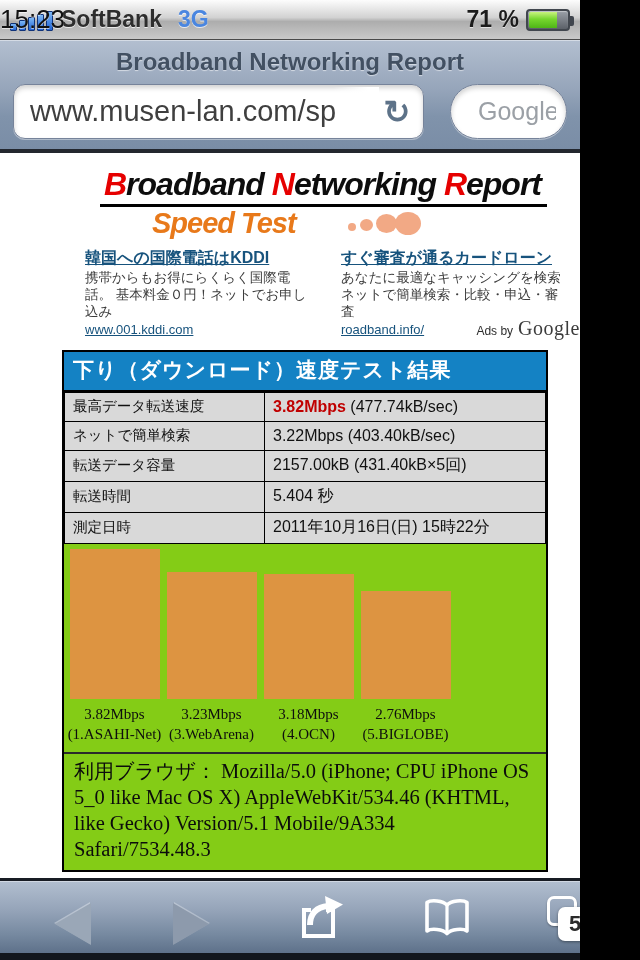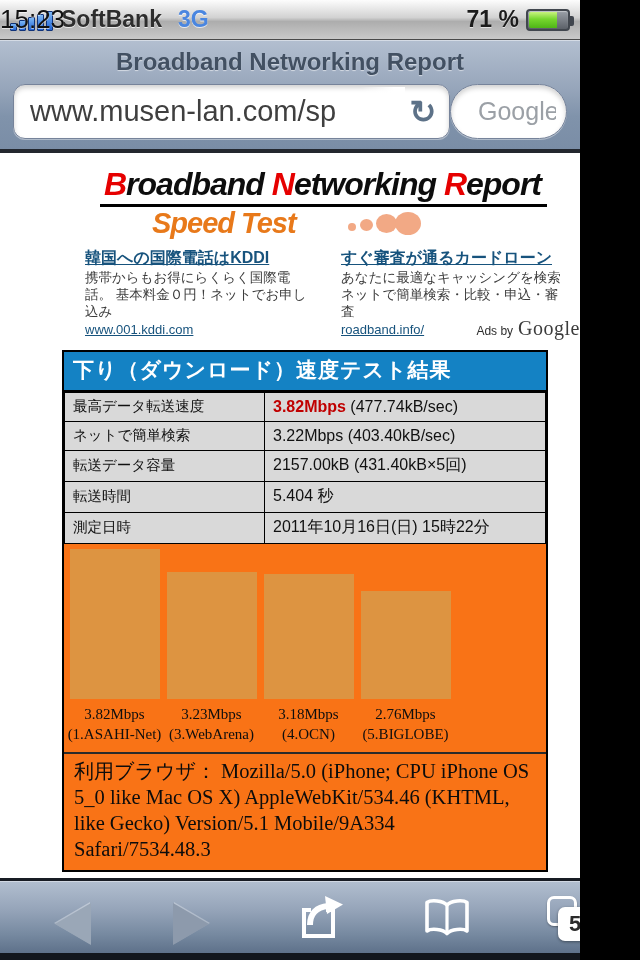--- a/index.html
+++ b/index.html
@@ -24,21 +24,21 @@
   .batt .fill { position:absolute; left:1px; top:1px; bottom:1px; width:71%;
     background:linear-gradient(180deg,#c8f37e,#76d62e 45%,#4fb517); border-radius:2px 0 0 2px; }
   .batt .nub { position:absolute; right:-6px; top:5px; width:4px; height:10px; background:#41464e; border-radius:0 2px 2px 0; }
 
   
   .chrome { position:absolute; top:40px; left:0; right:0; height:113px;
     background:linear-gradient(180deg,#b3bfd0 0%,#96a5ba 45%,#8093ab 70%,#7a8da6 100%);
     border-bottom:4px solid #23272f; box-shadow:inset 0 1px 0 rgba(255,255,255,.45); z-index:25; }
   .page-title { height:42px; line-height:44px; text-align:center; font-size:24px; font-weight:bold;
     color:#425062; text-shadow:0 1px 1px rgba(255,255,255,.55); white-space:nowrap; overflow:hidden; }
-  .url-row { display:flex; align-items:center; gap:0; padding:2px 13px 0 13px; }
+  .url-row { display:flex; align-items:center; gap:26px; padding:2px 13px 0 13px; }
   .url-field { position:relative; flex:1; height:55px; background:#fff; border:1px solid #76839a;
     border-radius:12px; box-shadow:inset 0 3px 5px rgba(0,0,0,.18), 0 1px 0 rgba(255,255,255,.4);
     display:flex; align-items:center; padding:0 46px 0 16px; overflow:hidden; }
   .url-text { font-size:29px; color:#3f3f3f; white-space:nowrap; overflow:hidden; }
   .url-fade { position:absolute; right:44px; top:2px; bottom:2px; width:46px;
     background:linear-gradient(90deg, rgba(255,255,255,0), #fff 75%); }
   .reload { position:absolute; right:8px; top:5px; font-size:32px; font-weight:bold; color:#5d7288;
     line-height:44px; width:36px; text-align:center; cursor:pointer; }
   .search-field { width:117px; height:55px; background:#fff; border:1px solid #76839a; border-radius:28px;
     box-shadow:inset 0 3px 5px rgba(0,0,0,.18), 0 1px 0 rgba(255,255,255,.4);
@@ -176,21 +176,21 @@
         <div class="ad-title">すぐ審査が通るカードローン</div>
         <div class="ad-body">あなたに最適なキャッシングを検索 ネットで簡単検索・比較・申込・審査</div>
         <span class="ad-url">roadband.info/</span>
         <span class="ads-by">
           <span class="pre">Ads by</span>
           <span class="brand">Google</span>
         </span>
       </div>
     </div>
 
-    <div class="result-box" style="background: #f97316;">
+    <div class="result-box" style="background: #84cc16;">
       <div class="result-header" style="background: rgb(20, 130, 196);">下り（ダウンロード）速度テスト結果</div>
       <table class="result-table">
         <tbody>
             <tr>
           <td class="lbl">最高データ転送速度</td>
           <td class="val"><span class="hl">3.82Mbps</span><span> (477.74kB/sec)</span></td>
         </tr>
         <tr>
           <td class="lbl">ネットで簡単検索</td>
           <td class="val"><span>3.22Mbps (403.40kB/sec)</span></td>

